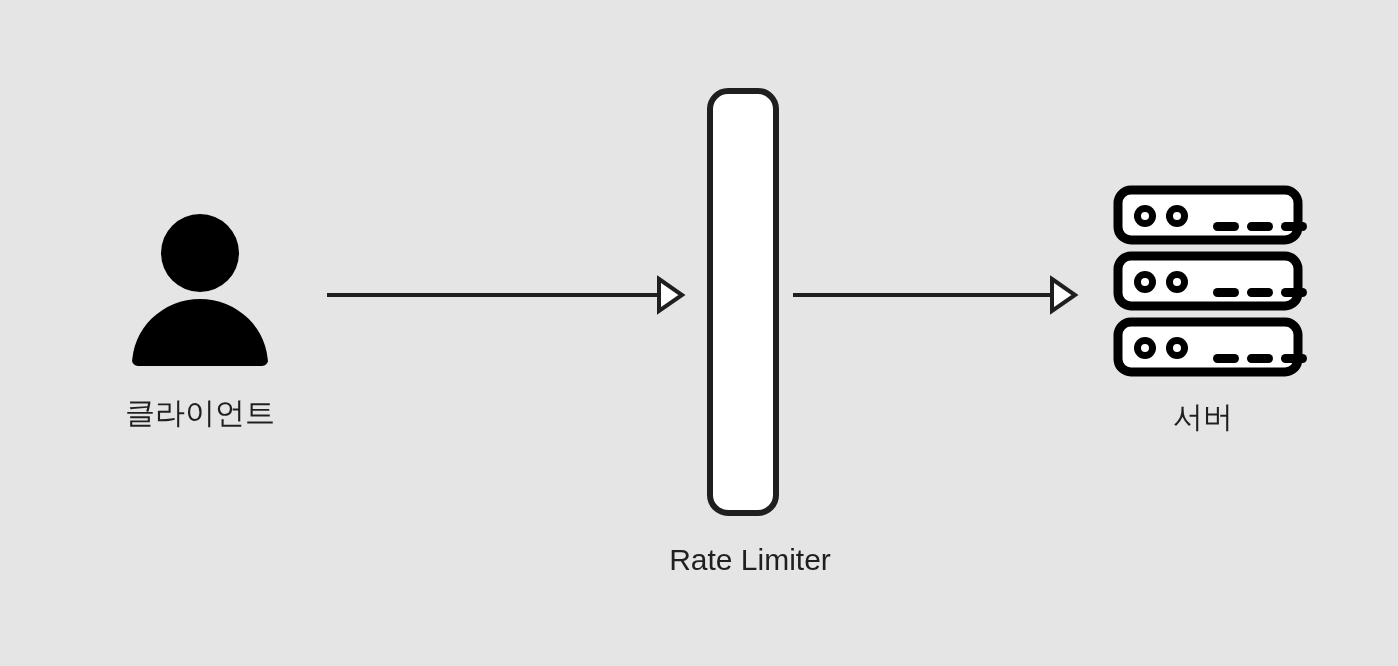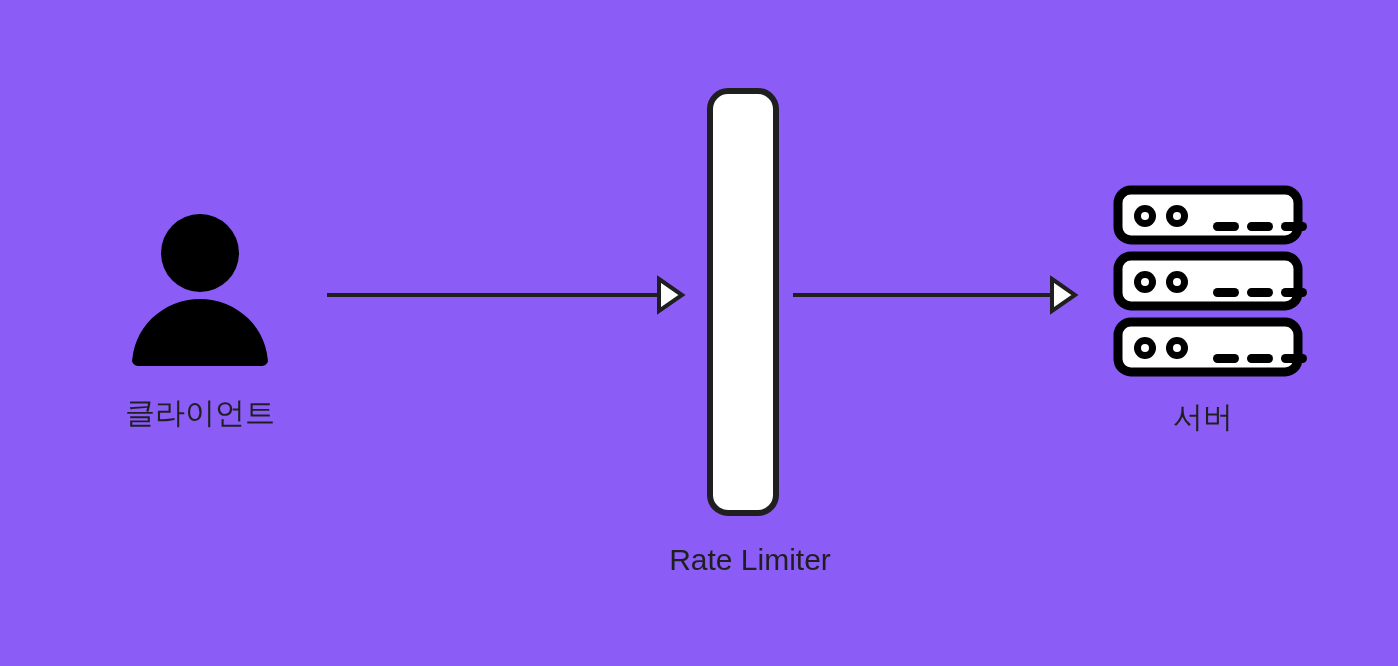--- a/index.html
+++ b/index.html
@@ -8,21 +8,21 @@
     padding: 0;
     background: #ffffff;
   }
   body {
     font-family: "Liberation Sans", "DejaVu Sans", sans-serif;
   }
   #canvas {
     position: relative;
     width: 1398px;
     height: 666px;
-    background: #8b5cf6;
+    background: #e5e5e5;
     overflow: hidden;
   }
   #diagram-svg {
     position: absolute;
     left: 0;
     top: 0;
     width: 1398px;
     height: 666px;
     display: block;
   }

